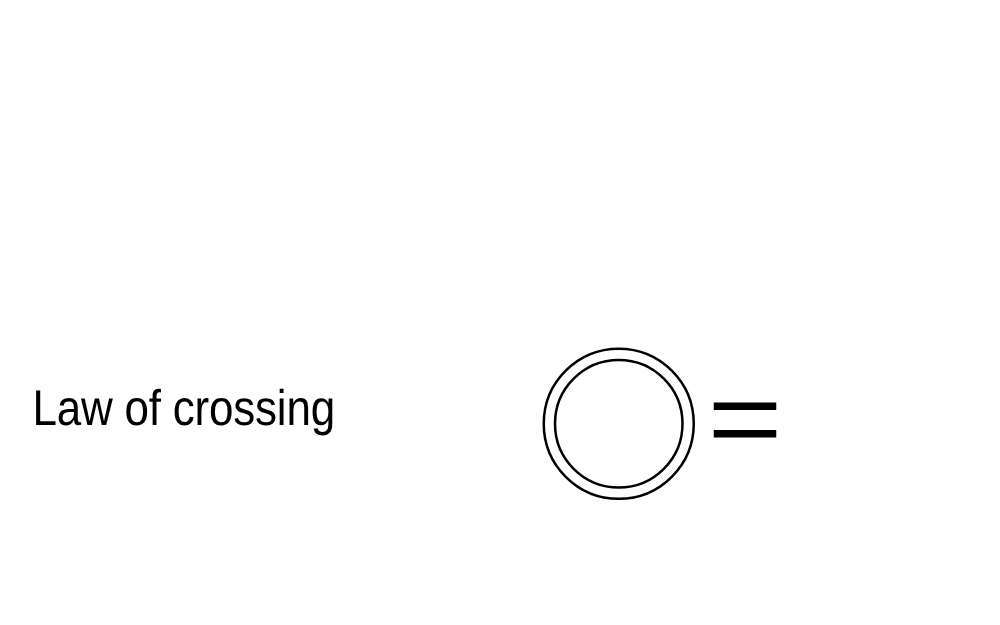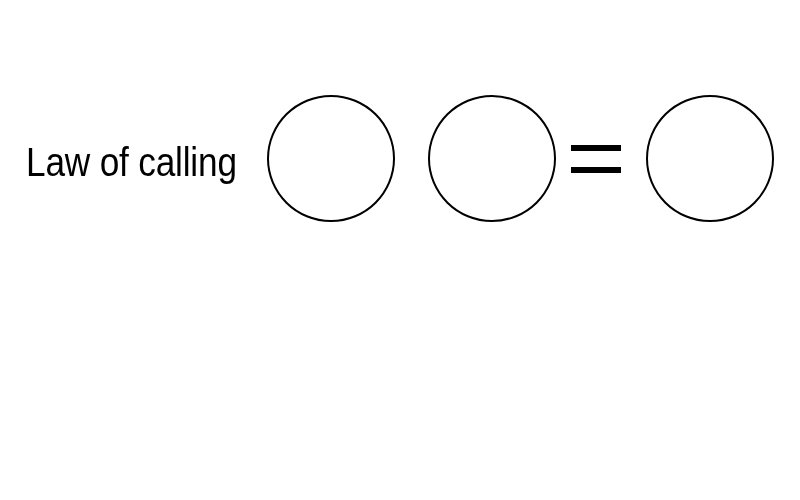--- a/index.html
+++ b/index.html
@@ -97,34 +97,34 @@
   #crossing-mark-double { left: 434px; top: 13px; width: 122px; height: 122px; }
   #crossing-equals { left: 571px; top: 57px; }
   
   #crossing-void { left: 646px; top: 13px; width: 128px; height: 122px; }
 </style>
 </head>
 <body>
 
 <div id="diagram-root">
 
-  <div class="law-row" id="row-calling">
 
-    <div class="law-label">Law of calling</div>
+  <div class="law-row" id="row-crossing">
+
+    <div class="law-label">Law of crossing</div>
 
     <div class="expression">
 
-      <div class="glyph mark-circle" id="calling-mark-1"></div>
+      <div class="glyph mark-circle outer-ring" id="crossing-mark-double">
+        <div class="mark-circle inner-ring"></div>
+      </div>
 
-      <div class="glyph mark-circle" id="calling-mark-2"></div>
-
-      <div class="glyph equals-sign" id="calling-equals">
+      <div class="glyph equals-sign" id="crossing-equals">
         <div class="bar top"></div>
         <div class="bar bottom"></div>
       </div>
 
-      <div class="glyph mark-circle" id="calling-mark-3"></div>
+      <div class="glyph" id="crossing-void"></div>
 
     </div>
   </div>
 
-
 </div>
 
 </body></html>

